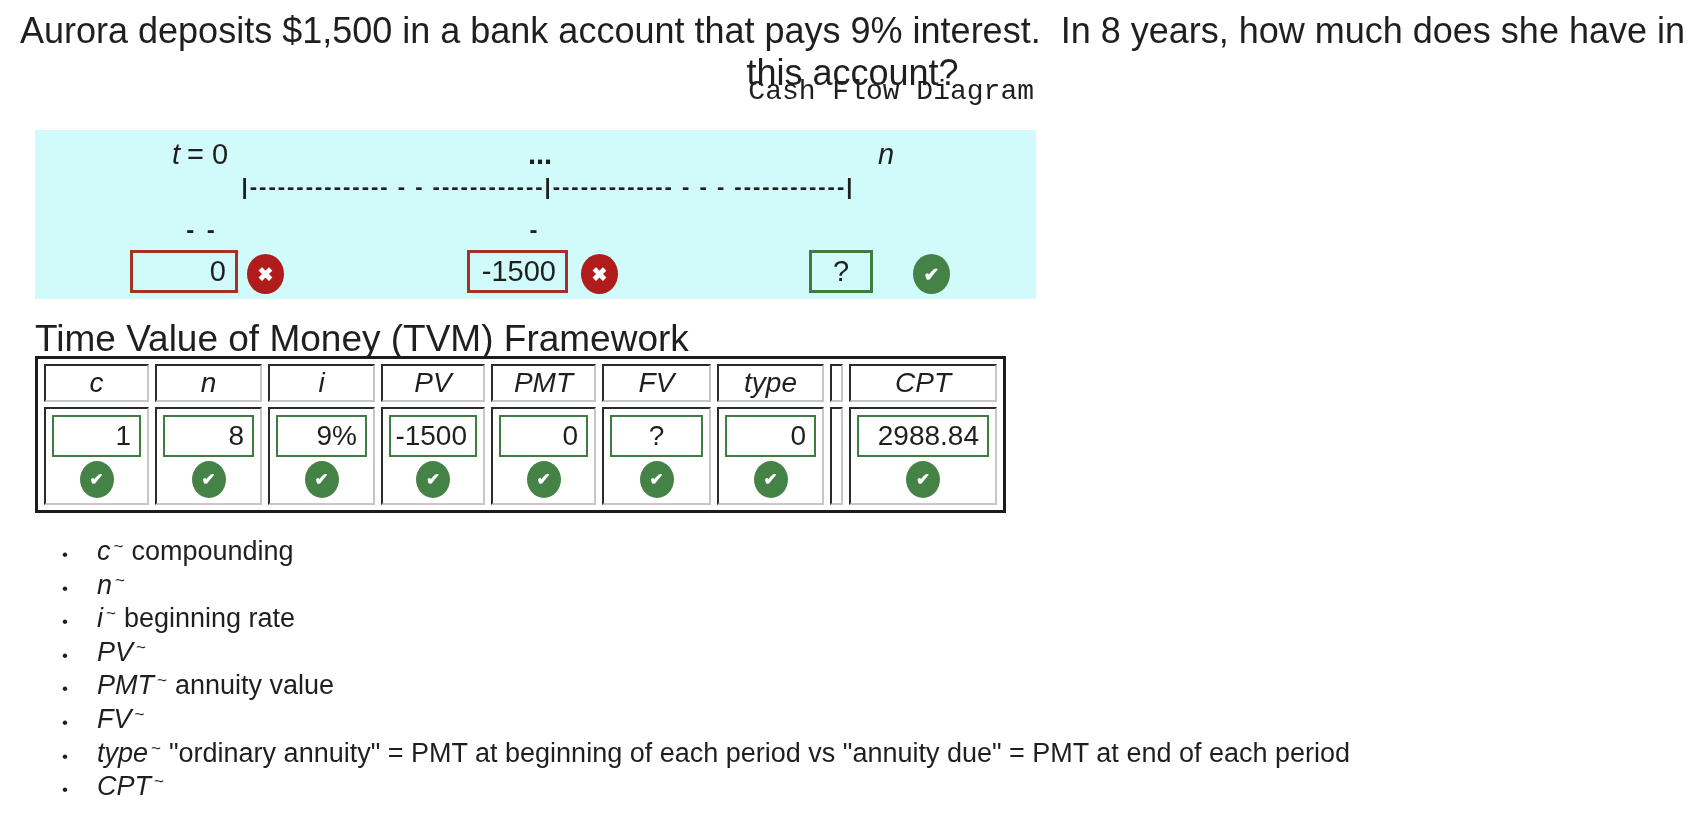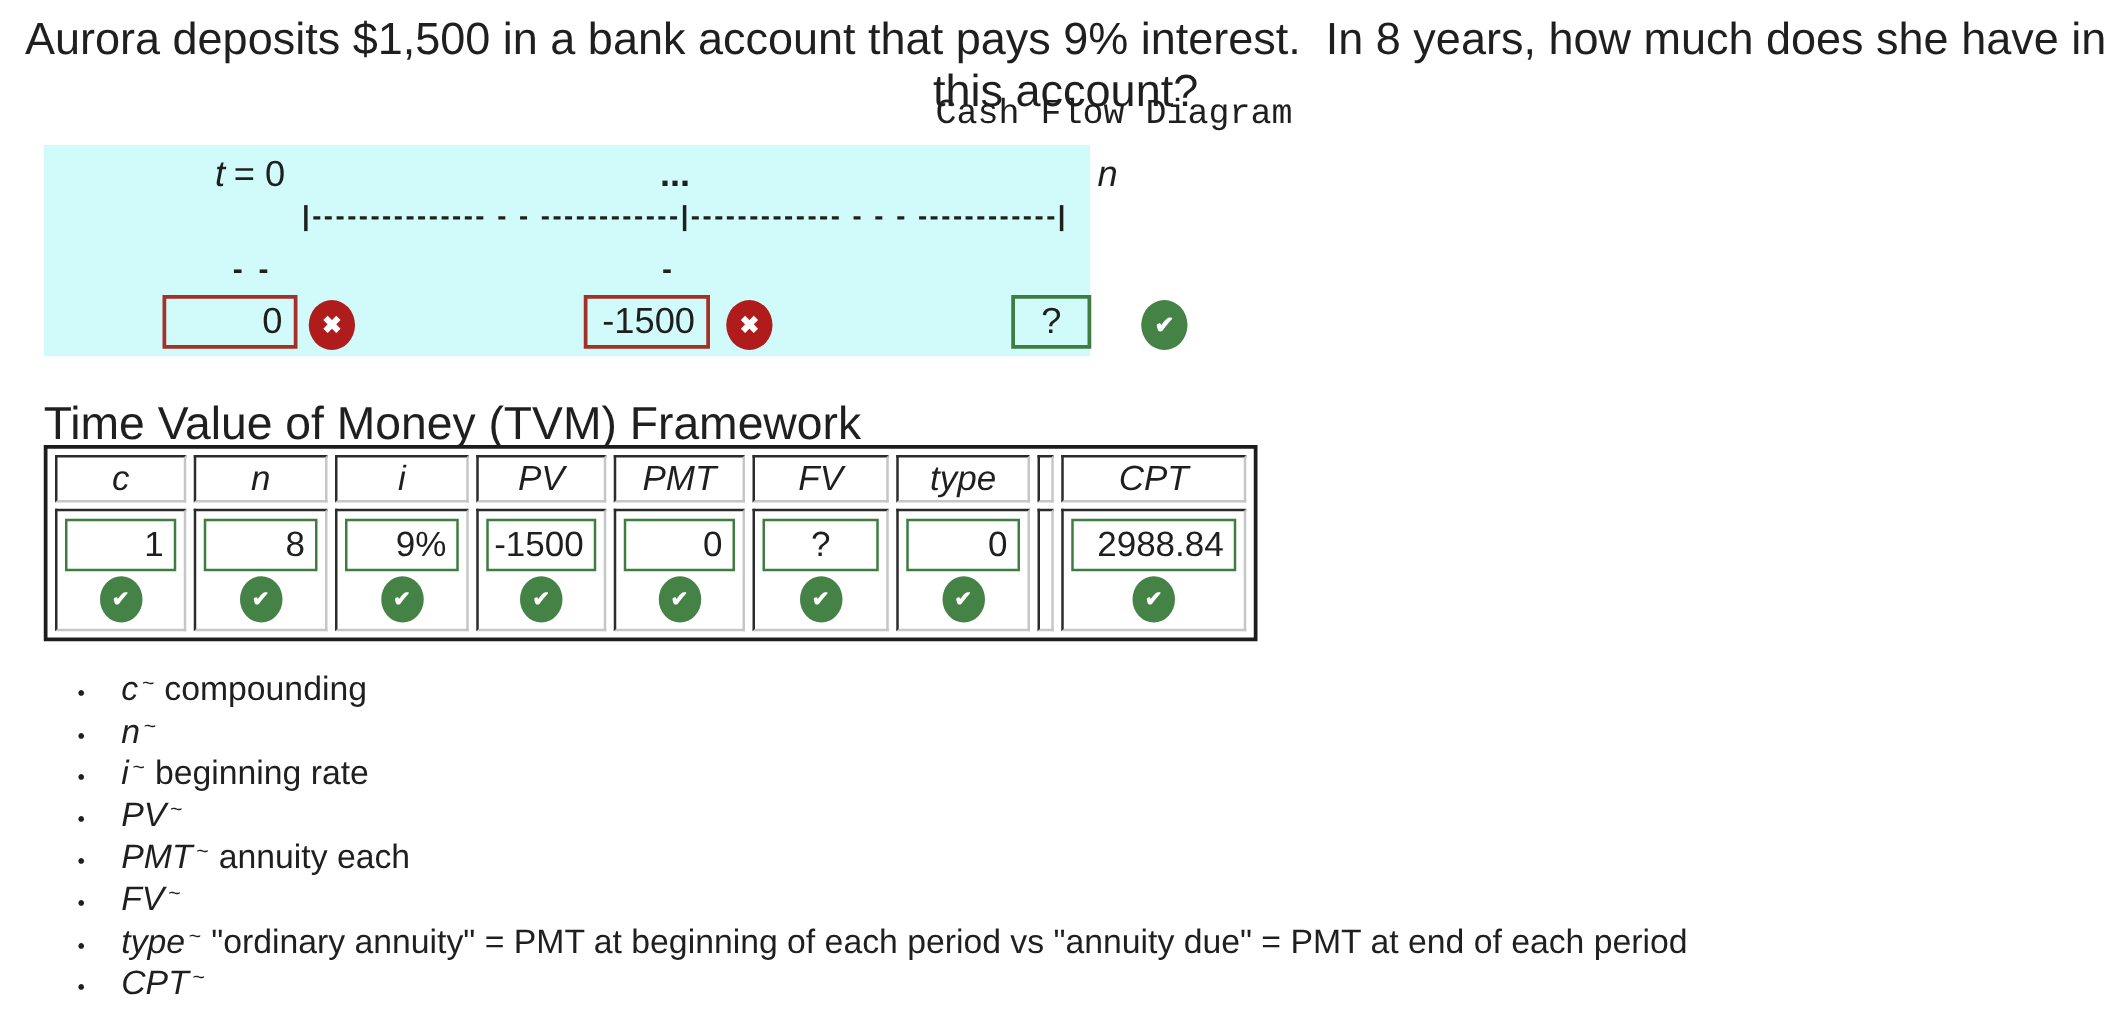--- a/index.html
+++ b/index.html
@@ -28,21 +28,21 @@
     left: 20px; top: 10px; width: 1665px;
     font-size: 36px; white-space: pre-wrap; text-align: center;
   }
 
   
   .cfd-title {
     left: 33px; top: 76px; width: 1001px;
     text-align: right; font-size: 28px; font-family: Liberation Mono, monospace;
   }
   .cfd-box {
-    left: 35px; top: 116px; width: 837px; height: 169px;
+    left: 35px; top: 130px; width: 1001px; height: 169px;
     background: var(--cyan-bg);
   }
   .cfd-label { top: 8px; transform: translateX(-50%); font-size: 29px; white-space: pre; }
   .cfd-label .var { font-style: italic; }
   .cfd-label .eq { margin-left: 7px; }
   .lbl-start { left: 165px; }
   .lbl-mid   { left: 505px; font-weight: 700; }
   .lbl-end   { left: 851px; font-style: italic; }
   .cfd-line {
     left: 513px; top: 44px; transform: translateX(-50%);
@@ -204,21 +204,21 @@
   <div class="legend-item">
     <span class="bullet">•</span><span class="term">n</span><span class="tilde">~</span>
   </div>
   <div class="legend-item">
     <span class="bullet">•</span><span class="term">i</span><span class="tilde">~</span><span>beginning rate</span>
   </div>
   <div class="legend-item">
     <span class="bullet">•</span><span class="term">PV</span><span class="tilde">~</span>
   </div>
   <div class="legend-item">
-    <span class="bullet">•</span><span class="term">PMT</span><span class="tilde">~</span><span>annuity each</span>
+    <span class="bullet">•</span><span class="term">PMT</span><span class="tilde">~</span><span>annuity value</span>
   </div>
   <div class="legend-item">
     <span class="bullet">•</span><span class="term">FV</span><span class="tilde">~</span>
   </div>
   <div class="legend-item">
     <span class="bullet">•</span><span class="term">type</span><span class="tilde">~</span><span>"ordinary annuity" = PMT at beginning of each period vs "annuity due" = PMT at end of each period</span>
   </div>
   <div class="legend-item">
     <span class="bullet">•</span><span class="term">CPT</span><span class="tilde">~</span>
   </div>

